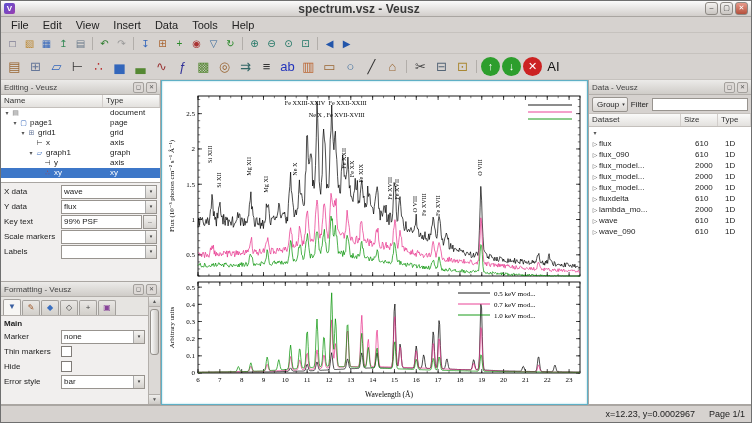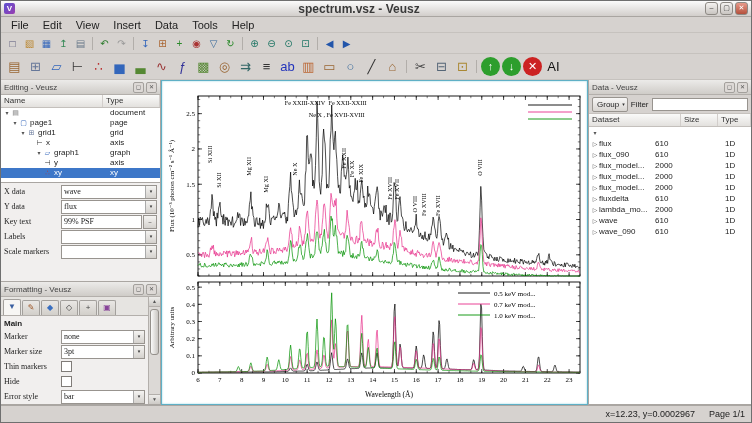--- a/index.html
+++ b/index.html
@@ -39,21 +39,21 @@
   .tree-body{flex:1;background:#fff;overflow:hidden;}
   .trow{display:flex;height:10px;align-items:center;font-size:8px;line-height:10px;}
   .trow.sel{background:#3d77c8;color:#fff;}
   .tname{flex:1;display:flex;align-items:flex-start;overflow:hidden;white-space:nowrap;}
   .ttype{width:50px;padding-left:3px;overflow:hidden;white-space:nowrap;}
   .arrow{width:8px;display:inline-block;font-size:6px;color:#555;text-align:center;}
   .trow.sel .arrow{color:#fff;}
   .ticon{width:9px;display:inline-block;font-size:7px;text-align:center;margin-right:2px;}
   
   .pbody{flex:1;background:#f1efee;overflow:hidden;padding-top:1px;}
-  .prow{display:flex;align-items:center;height:15px;padding:0 3px;font-family:Liberation Serif, serif;}
+  .prow{display:flex;align-items:center;height:15px;padding:0 3px;}
   .plabel{width:57px;flex:0 0 auto;font-size:8px;color:#222;overflow:hidden;white-space:nowrap;}
   .pctrl{flex:1;height:12px;background:#fff;border:1px solid #989halach;border:1px solid #98948f;display:flex;align-items:center;font-size:8px;padding-left:2px;min-width:0;overflow:hidden;}
   .pval{flex:1;overflow:hidden;white-space:nowrap;}
   .combo-arrow{flex:0 0 auto;width:10px;align-self:stretch;background:linear-gradient(#f4f3f1,#d5d2ce);border-left:1px solid #aaa;font-size:5px;line-height:11px;text-align:center;color:#333;}
   .dots-btn{flex:0 0 auto;width:12px;height:12px;margin-left:1px;border:1px solid #98948f;background:linear-gradient(#f4f3f1,#d5d2ce);font-size:7px;line-height:10px;text-align:center;}
   .chk{width:9px;height:9px;border:1px solid #807c78;background:#fff;display:inline-block;}
   .fsection{font-size:8px;font-weight:bold;padding:2px 3px 1px 3px;color:#222;}
   .ftabs{display:flex;align-items:flex-end;height:17px;flex:0 0 auto;background:#e6e4e1;border-bottom:1px solid #b3afab;padding:1px 2px 0 2px;}
   .ftab{width:16px;height:14px;border:1px solid #a3a09c;border-bottom:none;background:linear-gradient(#e9e7e4,#d2cfca);text-align:center;line-height:13px;font-size:8px;margin-right:1px;border-radius:2px 2px 0 0;}
   .ftab.active{background:#f7f6f4;height:15px;}
@@ -71,21 +71,21 @@
   .group-btn{height:13px;display:flex;align-items:center;border:1px solid #98948f;border-radius:2px;background:linear-gradient(#f8f7f6,#d8d5d1);padding:0 2px 0 4px;font-size:8px;}
   .combo-arrow2{font-size:5px;margin-left:3px;color:#333;}
   .filter-label{font-size:8px;color:#222;}
   .filter-input{flex:1;height:11px;background:#fff;border:1px solid #98948f;}
   .ds-head{display:flex;height:12px;flex:0 0 auto;background:linear-gradient(#fafaf9,#e3e1de);border-bottom:1px solid #c4c0bc;}
   .dh{font-size:8px;padding:0 3px;color:#333;border-right:1px solid #d2cecb;line-height:12px;}
   .dh0{flex:1;}.dh1{width:30px;}.dh2{width:26px;}
   .ds-body{flex:1;background:#fff;overflow:hidden;}
   .drow{display:flex;height:11px;align-items:center;font-size:8px;}
   .dname{flex:1;display:flex;align-items:center;overflow:hidden;white-space:nowrap;padding-left:2px;}
-  .dsize{width:30px;overflow:hidden;}.dtype{width:26px;overflow:hidden;margin-left:40px;}
+  .dsize{width:30px;overflow:hidden;}.dtype{width:26px;overflow:hidden;}
   
   .statusbar{height:16px;flex:0 0 auto;border-top:1px solid #aaa6a2;display:flex;align-items:center;justify-content:flex-end;gap:14px;padding:0 6px;font-size:9px;color:#222;background:#d6d2cf;}
   svg text{font-family:"Liberation Serif","DejaVu Serif",serif;}
 </style>
 </head>
 <body>
 
 <div class="window">
   <div class="titlebar">
     <span class="applogo">V</span>
@@ -199,21 +199,21 @@
             </div>
             <div class="trow">
               <span class="tname" style="padding-left: 26px;">
                 <span class="arrow"></span>
                 <span class="ticon" style="color: rgb(51, 51, 51);">⊢</span>
                 <span>x</span>
               </span>
               <span class="ttype">axis</span>
             </div>
             <div class="trow">
-              <span class="tname" style="padding-left: 34px;">
+              <span class="tname" style="padding-left: 26px;">
                 <span class="arrow">▾</span>
                 <span class="ticon" style="color: rgb(51, 102, 187);">▱</span>
                 <span>graph1</span>
               </span>
               <span class="ttype">graph</span>
             </div>
             <div class="trow">
               <span class="tname" style="padding-left: 34px;">
                 <span class="arrow"></span>
                 <span class="ticon" style="color: rgb(51, 51, 51);">⊣</span>
@@ -249,28 +249,28 @@
               </span>
             </div>
             <div class="prow">
               <span class="plabel">Key text</span>
               <span class="pctrl">
                 <span class="pval">99% PSF</span>
               </span>
               <span class="dots-btn">..</span>
             </div>
             <div class="prow">
-              <span class="plabel">Labels</span>
+              <span class="plabel">Scale markers</span>
               <span class="pctrl">
                 <span class="pval"></span>
                 <span class="combo-arrow">▾</span>
               </span>
             </div>
             <div class="prow">
-              <span class="plabel">Scale markers</span>
+              <span class="plabel">Labels</span>
               <span class="pctrl">
                 <span class="pval"></span>
                 <span class="combo-arrow">▾</span>
               </span>
             </div>
           </div>
       </div>
 
       <div class="panel flexfill" id="formatting-panel">
         <div class="phead">
@@ -287,27 +287,20 @@
                 <span class="ftab" style="color: rgb(68, 68, 68);">◇</span>
                 <span class="ftab" style="color: rgb(68, 68, 68);">+</span>
                 <span class="ftab" style="color: rgb(136, 68, 153);">▣</span>
               </div>
             <div class="pbody" id="fmt-rows">
                 <div class="fsection">Main</div>
                 <div class="prow">
                   <span class="plabel">Marker</span>
                   <span class="pctrl">
                     <span class="pval">none</span>
-                    <span class="combo-arrow">▾</span>
-                  </span>
-                </div>
-                <div class="prow">
-                  <span class="plabel">Marker size</span>
-                  <span class="pctrl">
-                    <span class="pval">3pt</span>
                     <span class="combo-arrow">▾</span>
                   </span>
                 </div>
                 <div class="prow">
                   <span class="plabel">Thin markers</span>
                   <span class="chk"></span>
                 </div>
                 <div class="prow">
                   <span class="plabel">Hide</span>
                   <span class="chk"></span>

